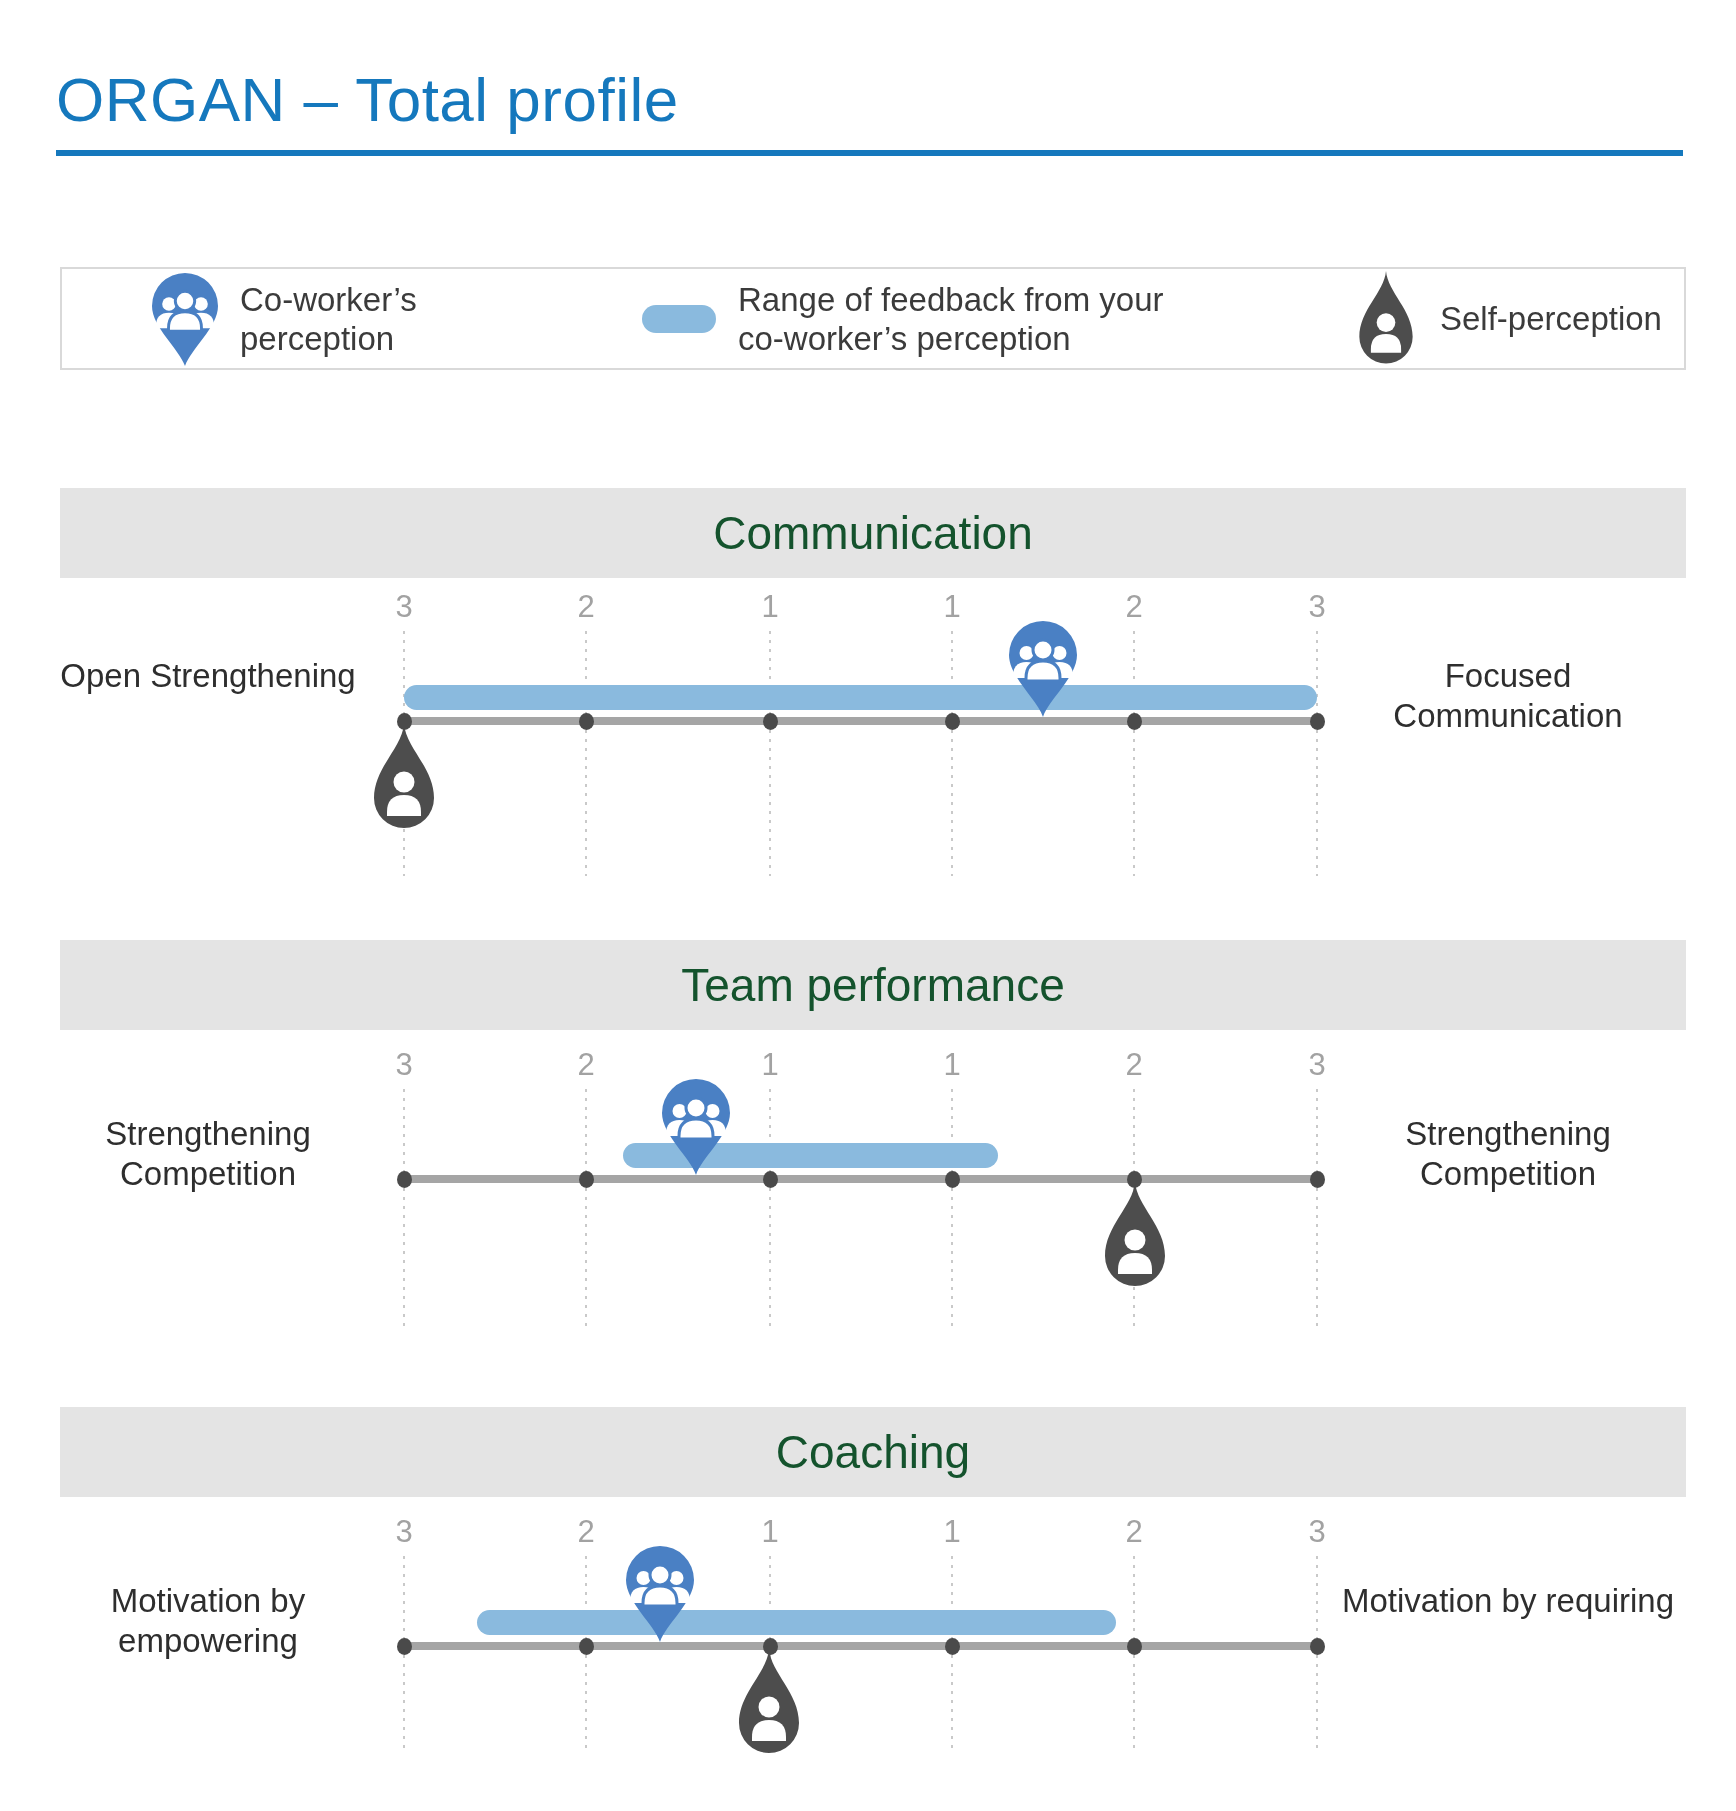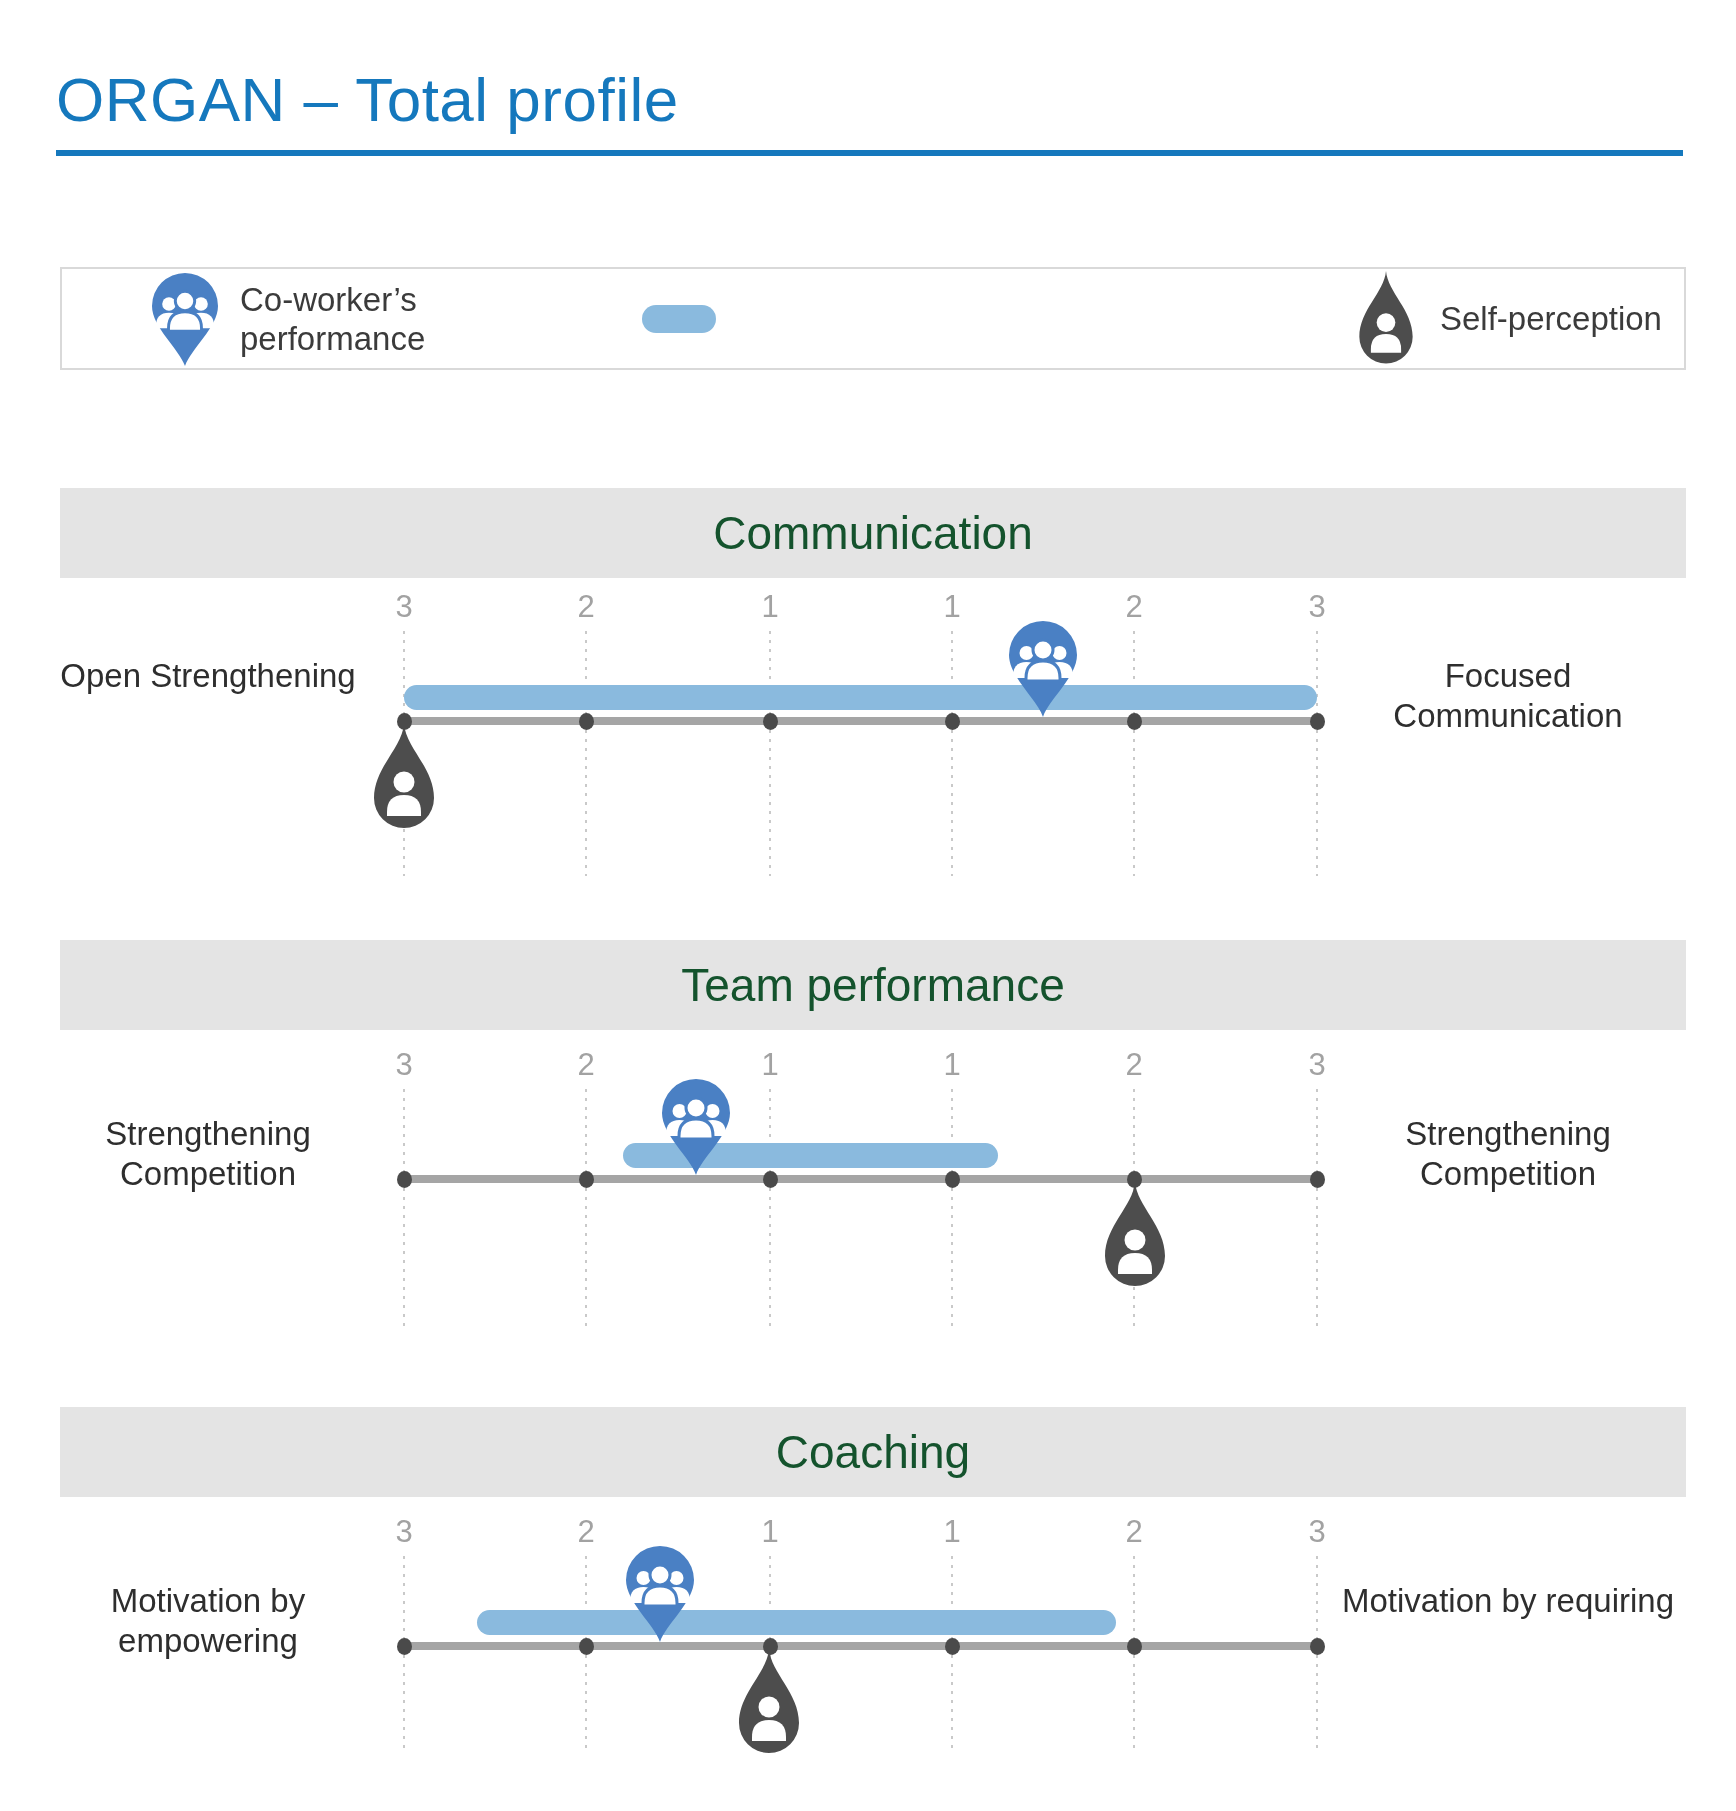--- a/index.html
+++ b/index.html
@@ -82,25 +82,26 @@
         <path fill="currentColor" d="M38 100 C32 82 4 60 4 38 A34 34 0 1 1 72 38 C72 60 44 82 38 100 Z"></path>
         <g fill="#ffffff">
           <circle cx="21.5" cy="36" r="7"></circle>
           <circle cx="54.5" cy="36" r="7"></circle>
           <path d="M8 61 v-2 q0 -14 13.5 -14 q13.5 0 13.5 14 v2 z"></path>
           <path d="M41 61 v-2 q0 -14 13.5 -14 q13.5 0 13.5 14 v2 z"></path>
           <circle cx="38" cy="33" r="10" stroke="var(--pin_blue)" stroke-width="3"></circle>
           <path d="M21 64 v-3 q0 -17 17 -17 q17 0 17 17 v3 z" stroke="var(--pin_blue)" stroke-width="3"></path>
         </g>
       </svg>
-      <div class="txt" style="width:215px;">Co-worker’s performance</div>
+      <div class="txt" style="width:215px;">Co-worker’s perception</div>
     </div>
 
     <div class="legend-item" style="left:580px;gap:22px;">
       <span class="pill"></span>
+      <div class="txt" style="width:450px;">Range of feedback from your co-worker’s perception</div>
     </div>
 
     <div class="legend-item" style="left:1292px;gap:22px;text-align:center;">
       <svg class="drop-svg" width="64" height="100" viewBox="0 0 72 112">
         <path fill="currentColor" d="M36 2 C34 26 6 46 6 76 A30 30 0 0 0 66 76 C66 46 38 26 36 2 Z"></path>
         <g fill="#ffffff">
           <circle cx="36" cy="60" r="10.5"></circle>
           <path d="M19 94 v-4 q0 -17 17 -17 q17 0 17 17 v4 z"></path>
         </g>
       </svg>

